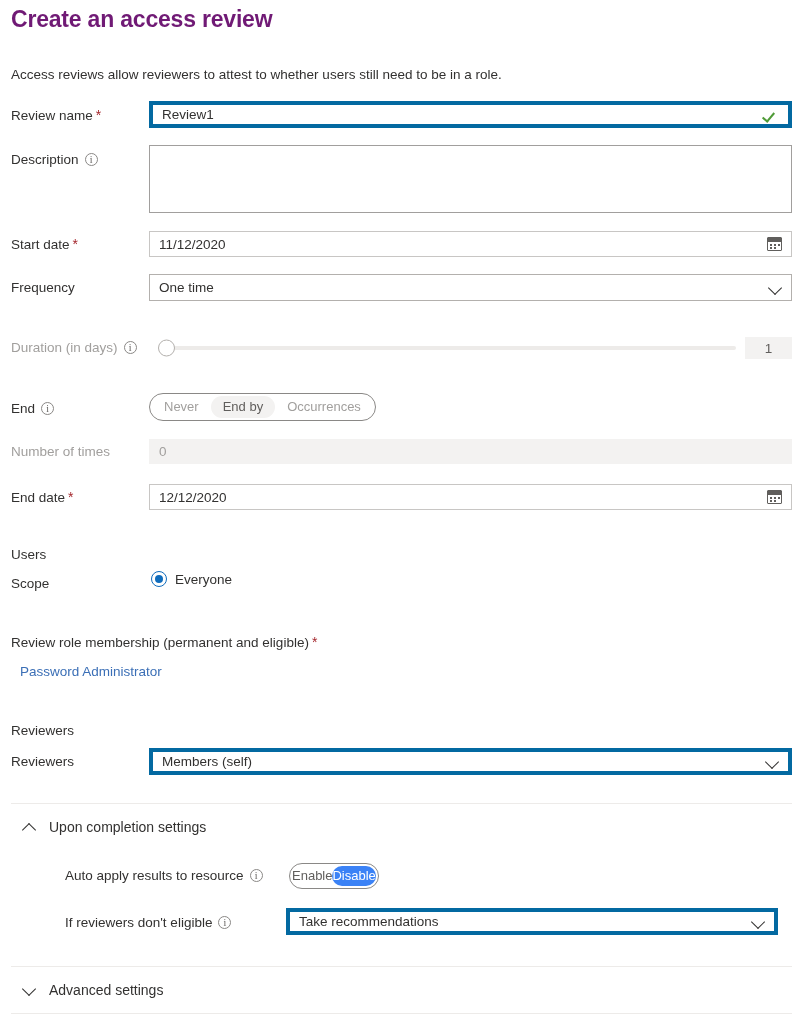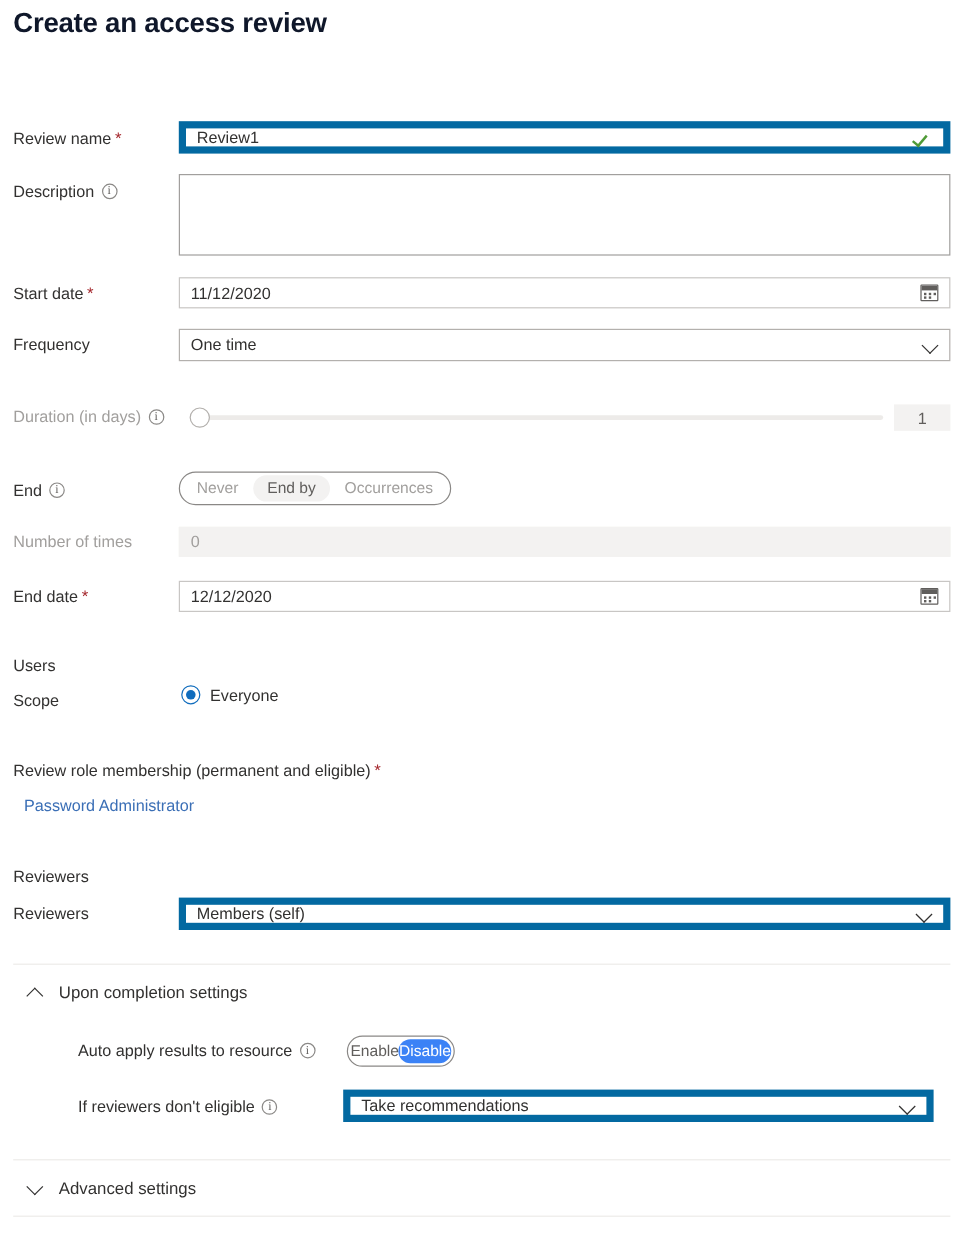--- a/index.html
+++ b/index.html
@@ -24,21 +24,21 @@
     padding: 0;
   }
 
   
   .page-title {
     position: absolute;
     left: 11px;
     top: 6px;
     font-size: 23px;
     font-weight: bold;
-    color: #0f172a;
+    color: #701a75;
     letter-spacing: -0.2px;
   }
   .intro-text {
     position: absolute;
     left: 11px;
     top: 67px;
     font-size: 13.5px;
     color: #323130;
   }
 
@@ -85,21 +85,21 @@
     position: absolute;
     background: #ffffff;
     border: 1px solid #a19f9d;
     font-size: 13.5px;
     color: #323130;
     display: flex;
     align-items: center;
     padding: 0 9px;
   }
   .field.focused {
-    border: 6px solid #0369a1;
+    border: 4px solid #0369a1;
     box-shadow: none;
   }
   .field.disabled {
     background: #f3f2f1;
     border-color: #f3f2f1;
     color: #a19f9d;
   }
   .field .value { flex: 1; overflow: hidden; white-space: nowrap; }
 
   .textarea-field {
@@ -352,20 +352,21 @@
     transform: rotate(45deg);
   }
 </style>
 </head>
 <body>
 
 <div class="page">
 
   <div class="page-title">Create an access review</div>
 
+  <div class="intro-text">Access reviews allow reviewers to attest to whether users still need to be in a role.</div>
 
   <div class="row-label" style="left:11px; top:107px;">
     <span>Review name</span><span class="req-star">*</span>
   </div>
   <div class="field focused" style="left:149px; top:101px; width:643px; height:27px;">
     <span class="value">Review1</span>
     <span class="check-icon"></span>
   </div>
 
   <div class="row-label" style="left:11px; top:152px;">

